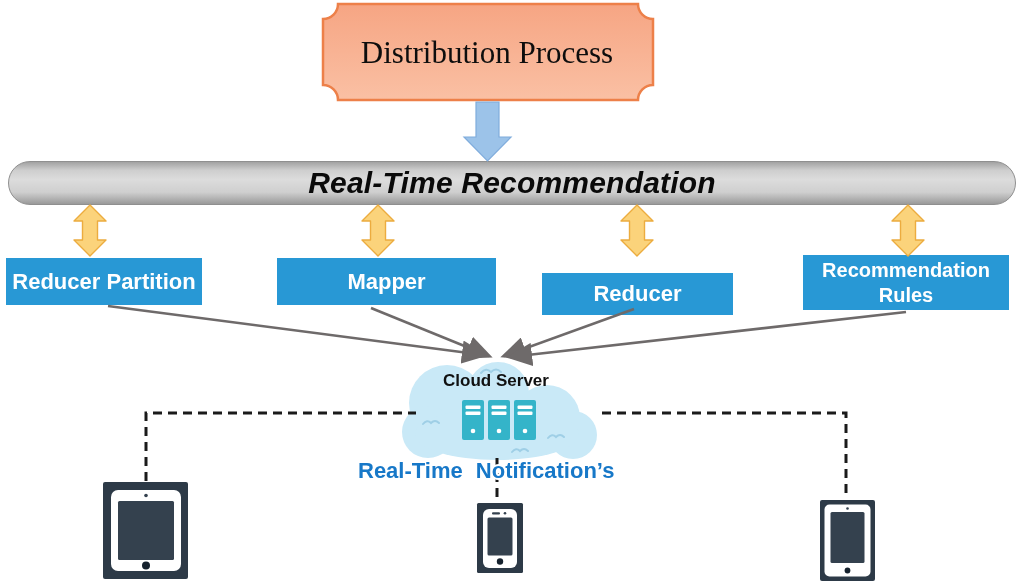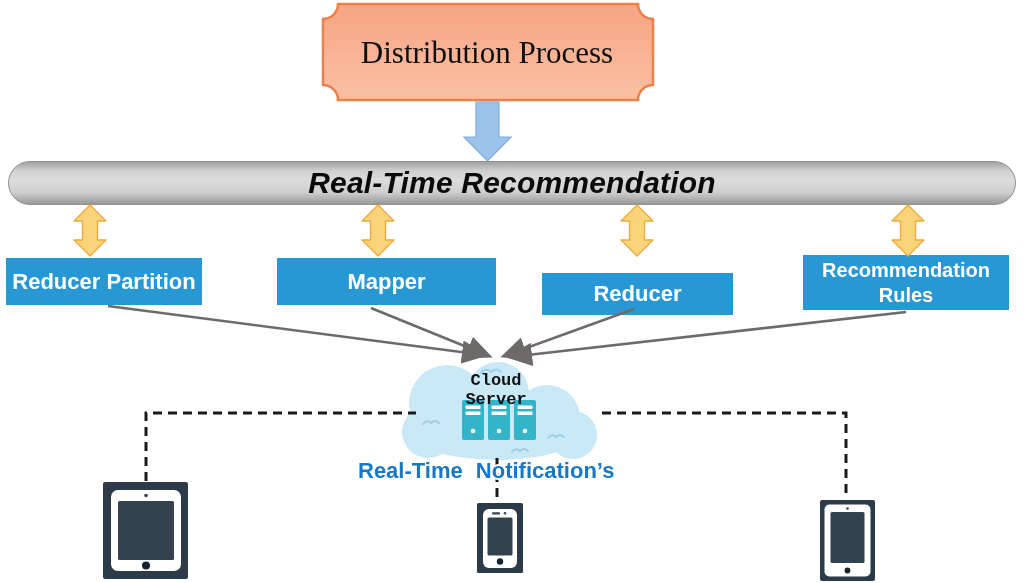--- a/index.html
+++ b/index.html
@@ -24,21 +24,21 @@
   .module{position:absolute;z-index:1;background:var(--module-fill,#2898D5);
     display:flex;align-items:center;justify-content:center;text-align:center;
     color:#fff;font-weight:800;font-size:22px;line-height:26px;}
   .module.m1{left:6px;top:258px;width:196px;height:47px;}
   .module.m2{left:277px;top:258px;width:219px;height:47px;}
   .module.m3{left:542px;top:257px;width:191px;height:42px;margin-top:16px;}
   .module.m4{left:803px;top:255px;width:206px;height:55px;font-size:20px;line-height:25px;padding:0 4px;box-sizing:border-box;}
 
   
   .cloud-label{position:absolute;left:437px;top:371px;width:118px;z-index:3;text-align:center;
-    font-family:Liberation Mono, monospace;font-weight:700;font-size:17px;color:#111;}
+    font-family:Liberation Sans, sans-serif;font-weight:700;font-size:17px;color:#111;}
 
   
   .notify{position:absolute;left:358px;top:458px;z-index:3;white-space:nowrap;
     font-weight:800;font-size:22px;word-spacing:7px;color:var(--notification-text,#1778C8);
     text-shadow:-2px 0 0 #fff,2px 0 0 #fff,0 -2px 0 #fff,0 2px 0 #fff,-1px -1px #fff,1px 1px #fff;}
 </style>
 </head>
 <body>
 
 <div class="stage">

